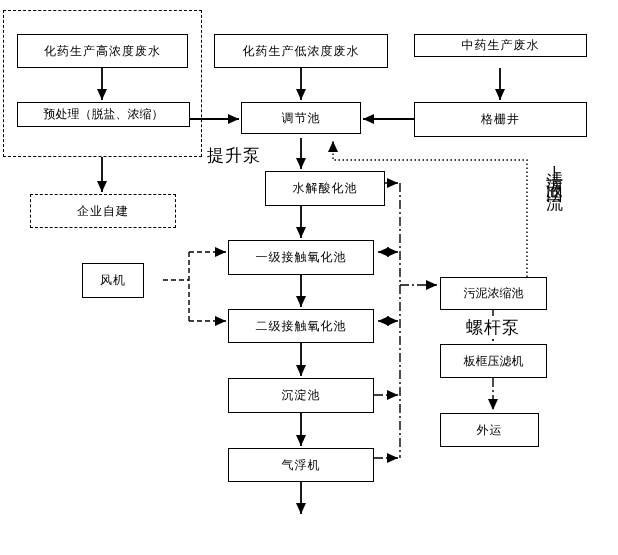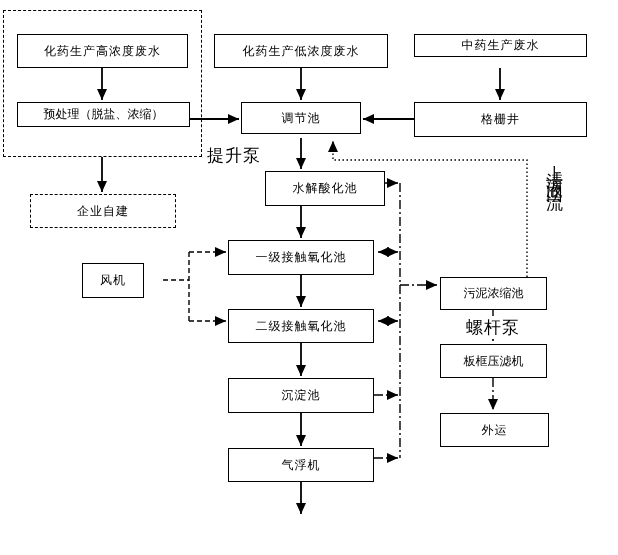--- a/index.html
+++ b/index.html
@@ -119,21 +119,21 @@
   <div class="box" style="left:228px;top:378px;width:146px;height:35px;">沉淀池</div>
 
   <div class="box" style="left:228px;top:448px;width:146px;height:34px;text-align:center;">气浮机</div>
 
   <div class="box" style="left:228px;top:516px;width:146px;height:34px;margin-top:44px;">出水</div>
 
   <div class="box" style="left:440px;top:277px;width:107px;height:33px;letter-spacing:0;">污泥浓缩池</div>
 
   <div class="box" style="left:440px;top:344px;width:107px;height:34px;letter-spacing:0;">板框压滤机</div>
 
-  <div class="box" style="left:440px;top:413px;width:109px;height:34px;">外运</div>
+  <div class="box" style="left:440px;top:413px;width:99px;height:34px;">外运</div>
 
   <div class="edge-label" style="left:207px;top:144px;">提升泵</div>
 
   <div class="edge-label" style="left:422px;top:316px;margin-left:44px;">螺杆泵</div>
 
   <div class="vertical-label" style="left:543px;top:152px;">上清液回流</div>
 
 </div>
 
 </body></html>

